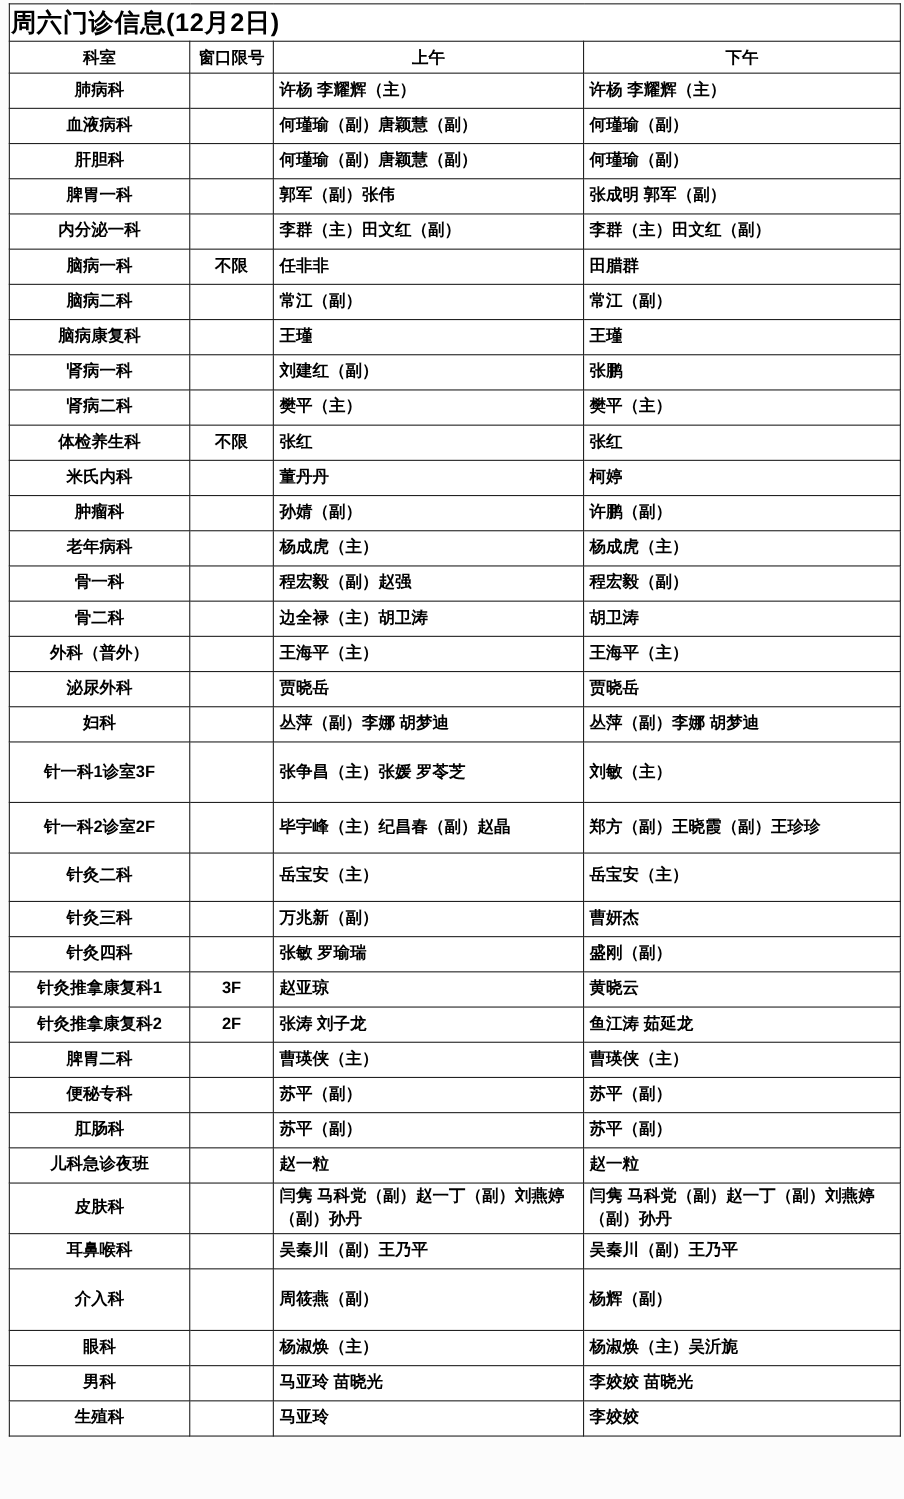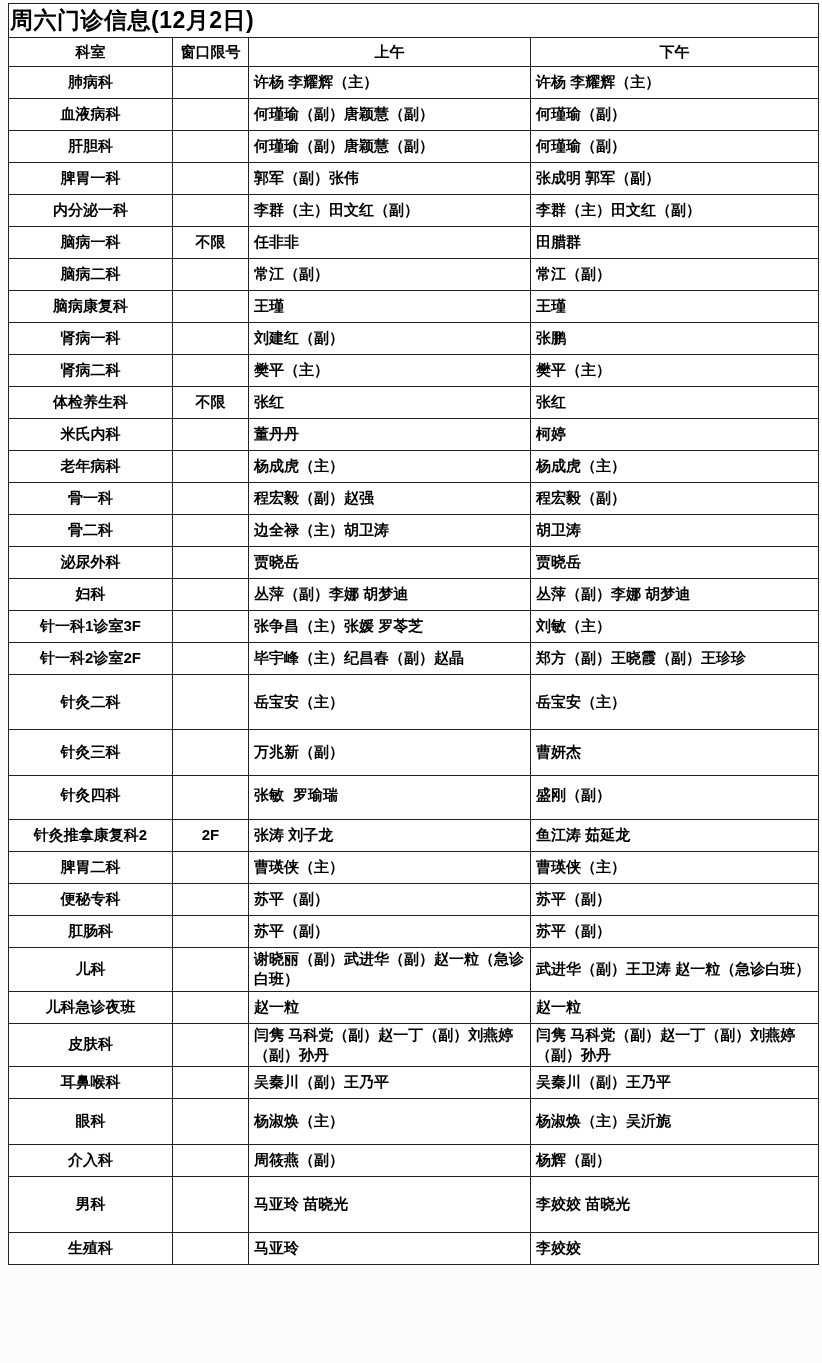--- a/index.html
+++ b/index.html
@@ -154,38 +154,50 @@
           <td class="am">张红</td>
           <td class="pm">张红</td>
         </tr>
         <tr>
           <td class="dept">米氏内科</td>
           <td class="quota"></td>
           <td class="am">董丹丹</td>
           <td class="pm">柯婷</td>
         </tr>
         <tr>
+          <td class="dept">肿瘤科</td>
+          <td class="quota"></td>
+          <td class="am">孙婧（副）</td>
+          <td class="pm">许鹏（副）</td>
+        </tr>
+        <tr>
           <td class="dept">老年病科</td>
           <td class="quota"></td>
           <td class="am">杨成虎（主）</td>
           <td class="pm">杨成虎（主）</td>
         </tr>
         <tr>
           <td class="dept">骨一科</td>
           <td class="quota"></td>
           <td class="am">程宏毅（副）赵强</td>
           <td class="pm">程宏毅（副）</td>
         </tr>
         <tr>
           <td class="dept">骨二科</td>
           <td class="quota"></td>
           <td class="am">边全禄（主）胡卫涛</td>
           <td class="pm">胡卫涛</td>
         </tr>
         <tr>
+          <td class="dept">外科（普外）</td>
+          <td class="quota"></td>
+          <td class="am">王海平（主）</td>
+          <td class="pm">王海平（主）</td>
+        </tr>
+        <tr>
           <td class="dept">泌尿外科</td>
           <td class="quota"></td>
           <td class="am">贾晓岳</td>
           <td class="pm">贾晓岳</td>
         </tr>
         <tr>
           <td class="dept">妇科</td>
           <td class="quota"></td>
           <td class="am">丛萍（副）李娜 胡梦迪</td>
           <td class="pm">丛萍（副）李娜 胡梦迪</td>
@@ -212,20 +224,26 @@
           <td class="dept">针灸三科</td>
           <td class="quota"></td>
           <td class="am">万兆新（副）</td>
           <td class="pm">曹妍杰</td>
         </tr>
         <tr>
           <td class="dept">针灸四科</td>
           <td class="quota"></td>
           <td class="am">张敏 罗瑜瑞</td>
           <td class="pm">盛刚（副）</td>
+        </tr>
+        <tr>
+          <td class="dept">针灸推拿康复科1</td>
+          <td class="quota">3F</td>
+          <td class="am">赵亚琼</td>
+          <td class="pm">黄晓云</td>
         </tr>
         <tr>
           <td class="dept">针灸推拿康复科2</td>
           <td class="quota">2F</td>
           <td class="am">张涛 刘子龙</td>
           <td class="pm">鱼江涛 茹延龙</td>
         </tr>
         <tr>
           <td class="dept">脾胃二科</td>
           <td class="quota"></td>
@@ -238,54 +256,48 @@
           <td class="am">苏平（副）</td>
           <td class="pm">苏平（副）</td>
         </tr>
         <tr>
           <td class="dept">肛肠科</td>
           <td class="quota"></td>
           <td class="am">苏平（副）</td>
           <td class="pm">苏平（副）</td>
         </tr>
         <tr>
-          <td class="dept">儿科</td>
-          <td class="quota"></td>
-          <td class="am">谢晓丽（副）武进华（副）赵一粒（急诊白班）</td>
-          <td class="pm">武进华（副）王卫涛 赵一粒（急诊白班）</td>
-        </tr>
-        <tr>
           <td class="dept">儿科急诊夜班</td>
           <td class="quota"></td>
           <td class="am">赵一粒</td>
           <td class="pm">赵一粒</td>
         </tr>
         <tr>
           <td class="dept">皮肤科</td>
           <td class="quota"></td>
           <td class="am">闫隽 马科党（副）赵一丁（副）刘燕婷（副）孙丹</td>
           <td class="pm">闫隽 马科党（副）赵一丁（副）刘燕婷（副）孙丹</td>
         </tr>
         <tr>
           <td class="dept">耳鼻喉科</td>
           <td class="quota"></td>
           <td class="am">吴秦川（副）王乃平</td>
           <td class="pm">吴秦川（副）王乃平</td>
         </tr>
         <tr>
+          <td class="dept">介入科</td>
+          <td class="quota"></td>
+          <td class="am">周筱燕（副）</td>
+          <td class="pm">杨辉（副）</td>
+        </tr>
+        <tr>
           <td class="dept">眼科</td>
           <td class="quota"></td>
           <td class="am">杨淑焕（主）</td>
           <td class="pm">杨淑焕（主）吴沂旎</td>
-        </tr>
-        <tr>
-          <td class="dept">介入科</td>
-          <td class="quota"></td>
-          <td class="am">周筱燕（副）</td>
-          <td class="pm">杨辉（副）</td>
         </tr>
         <tr>
           <td class="dept">男科</td>
           <td class="quota"></td>
           <td class="am">马亚玲 苗晓光</td>
           <td class="pm">李姣姣 苗晓光</td>
         </tr>
         <tr>
           <td class="dept">生殖科</td>
           <td class="quota"></td>

